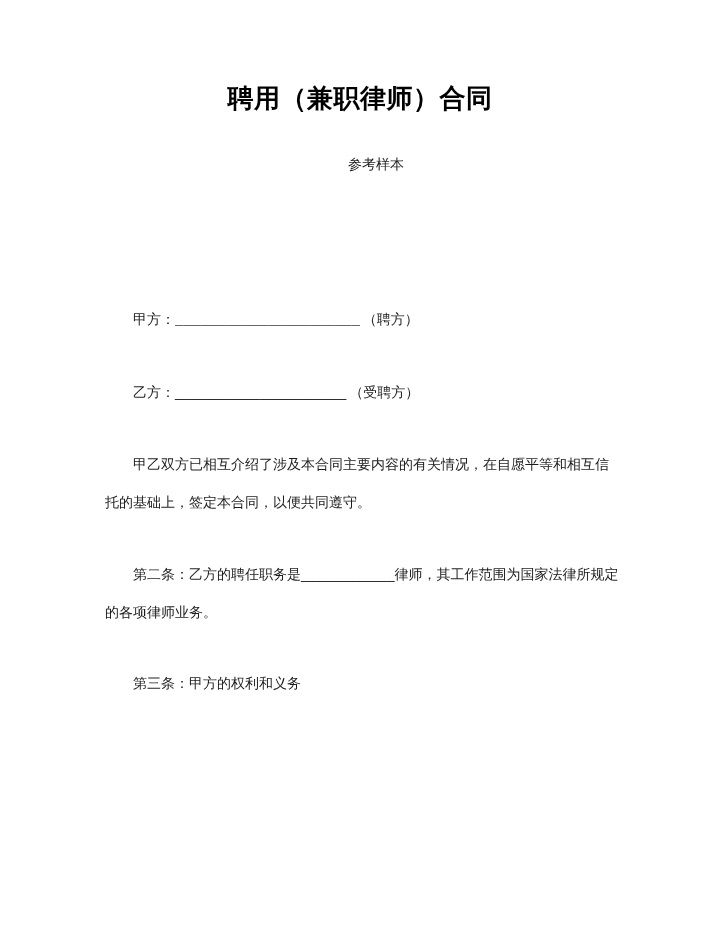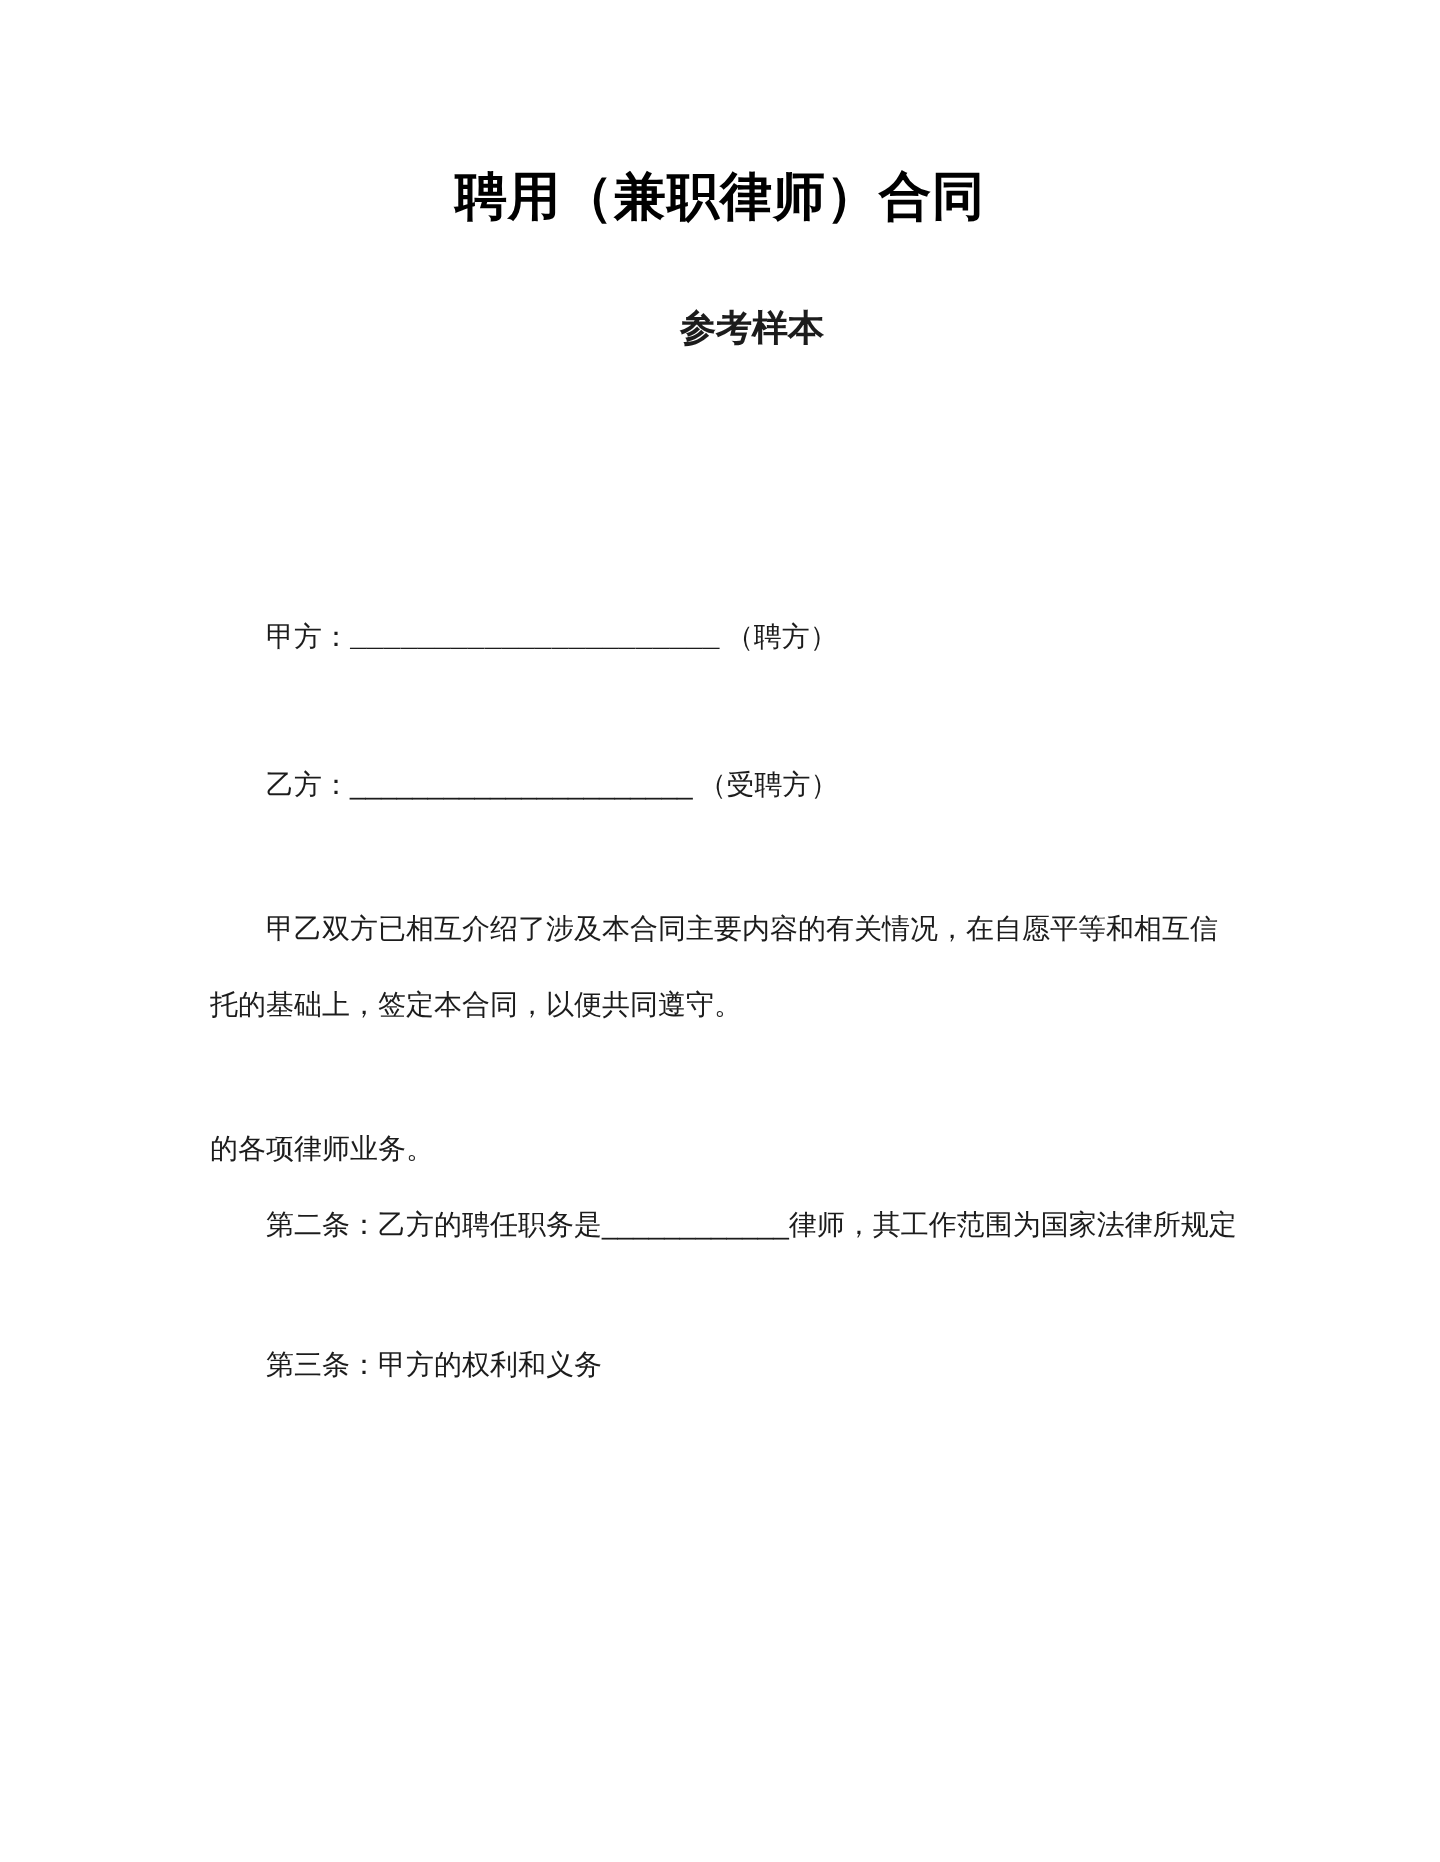--- a/index.html
+++ b/index.html
@@ -27,23 +27,23 @@
     padding-top: 84px;
     font-size: 26px;
     line-height: 29px;
     font-weight: 700;
     text-align: center;
     color: #000000;
     letter-spacing: 0.5px;
   }
   .doc-subtitle {
     margin-top: 40px;
-    font-size: 18px;
+    font-size: 14px;
     line-height: 22px;
-    font-weight: 700;
+    font-weight: 400;
     text-align: center;
     padding-left: 32px;
   }
   .content {
     margin-left: 105px;
     margin-right: 95px;
     font-size: 14px;
     line-height: 38px;
   }
   .line {
@@ -78,22 +78,22 @@
 
     <div class="line indent block-party-b"><span>乙方：</span><span class="blank">______________________</span><span>（受聘方）</span></div>
 
     <div class="block-intro">
       <div class="line indent">甲乙双方已相互介绍了涉及本合同主要内容的有关情况，在自愿平等和相互信</div>
       <div class="line">托的基础上，签定本合同，以便共同遵守。</div>
     </div>
 
 
     <div class="block-c2">
+      <div class="line indent">第二条：乙方的聘任职务是____________律师，其工作范围为国家法律所规定</div>
       <div class="line">的各项律师业务。</div>
-      <div class="line indent">第二条：乙方的聘任职务是____________律师，其工作范围为国家法律所规定</div>
     </div>
 
     <div class="block-c3">
       <div class="line indent">第三条：甲方的权利和义务</div>
     </div>
 
   </div>
 </div>
 
 </body></html>

